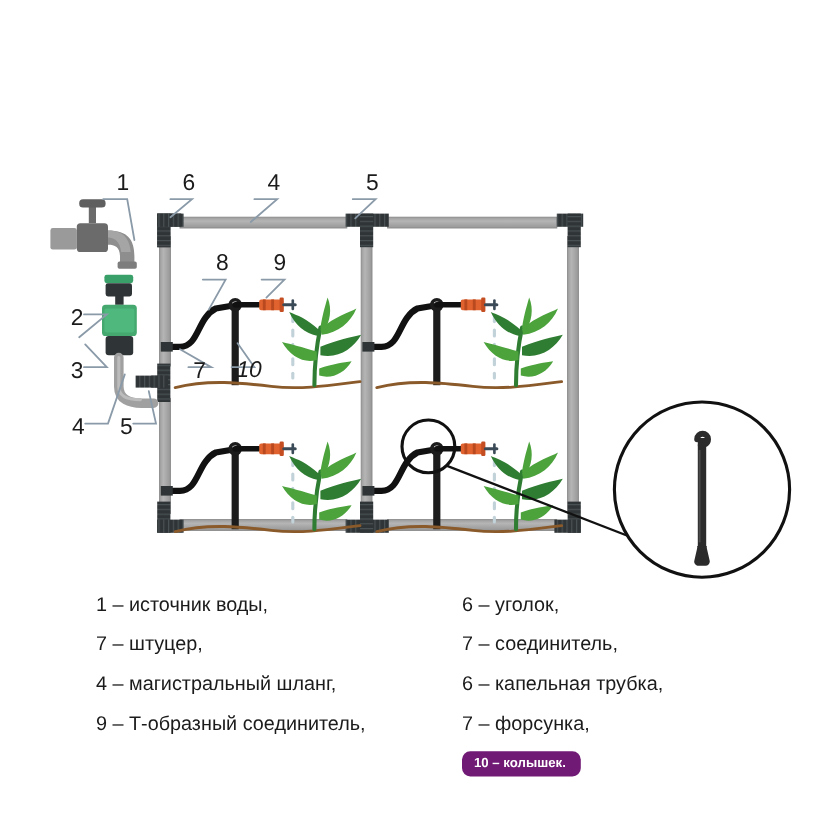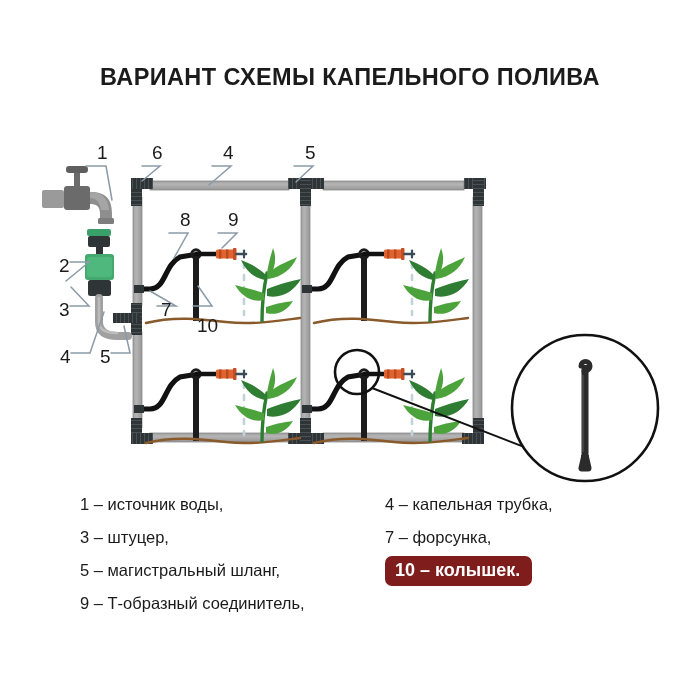--- a/index.html
+++ b/index.html
@@ -18,34 +18,33 @@
   .legend-col{position:absolute;top:0;width:300px;}
   .legend-col.left{left:80px;}
   .legend-col.right{left:385px;}
   .legend-row{
     height:33px;display:flex;align-items:center;
     font-size:16.5px;color:#1b1b1b;white-space:nowrap;
   }
   .legend-row.highlight{padding:0;}
   .legend-row.highlight .badge{
     display:inline-flex;align-items:center;
-    background:#7f1d1d;color:#ffffff;font-weight:bold;
-    border-radius:7px;padding:4px 12px 5px 10px;font-size:18px;
+    background:#701a75;color:#ffffff;font-weight:bold;
+    border-radius:7px;padding:4px 12px 5px 10px;font-size:11px;
   }
   .num-label{
     position:absolute;font-size:19px;color:#1b1b1b;
     font-family:"Liberation Sans","DejaVu Sans",sans-serif;
   }
 </style>
 </head>
 <body>
 
 <div id="stage">
 
-  <div class="title">ВАРИАНТ СХЕМЫ КАПЕЛЬНОГО ПОЛИВА</div>
 
   <svg class="diagram" viewBox="0 0 700 700">
     <defs>
 
       <pattern id="ribs-h" width="4" height="4" patternUnits="userSpaceOnUse">
         <rect width="4" height="4" fill="#2f3436"></rect>
         <rect x="0" y="0" width="4" height="1" fill="#4a5154"></rect>
       </pattern>
       <pattern id="ribs-v" width="4" height="4" patternUnits="userSpaceOnUse">
         <rect width="4" height="4" fill="#2f3436"></rect>
@@ -243,33 +242,35 @@
 
   <div class="num-label" style="left:97px;top:142px;">1</div>
   <div class="num-label" style="left:152px;top:142px;">6</div>
   <div class="num-label" style="left:223px;top:142px;">4</div>
   <div class="num-label" style="left:305px;top:142px;">5</div>
   <div class="num-label" style="left:180px;top:209px;">8</div>
   <div class="num-label" style="left:228px;top:209px;">9</div>
   <div class="num-label" style="left:59px;top:255px;">2</div>
   <div class="num-label" style="left:59px;top:299px;">3</div>
   <div class="num-label" style="left:161px;top:299px;">7</div>
-  <div class="num-label" style="left:197px;top:315px;">10</div>
+  <div class="num-label" style="left:197px;top:298px;font-style:italic;">10</div>
   <div class="num-label" style="left:60px;top:346px;">4</div>
   <div class="num-label" style="left:100px;top:346px;">5</div>
 
   <div class="legend">
     <div class="legend-col left">
       <div class="legend-row">1 – источник воды,</div>
-      <div class="legend-row">3 – штуцер,</div>
-      <div class="legend-row">5 – магистральный шланг,</div>
+      <div class="legend-row">7 – штуцер,</div>
+      <div class="legend-row">4 – магистральный шланг,</div>
       <div class="legend-row">9 – Т-образный соединитель,</div>
     </div>
     <div class="legend-col right">
-      <div class="legend-row">4 – капельная трубка,</div>
+      <div class="legend-row">6 – уголок,</div>
+      <div class="legend-row">7 – соединитель,</div>
+      <div class="legend-row">6 – капельная трубка,</div>
       <div class="legend-row">7 – форсунка,</div>
       <div class="legend-row highlight">
         <span class="badge">10 – колышек.</span>
       </div>
     </div>
   </div>
 
 </div>
 
 </body></html>

